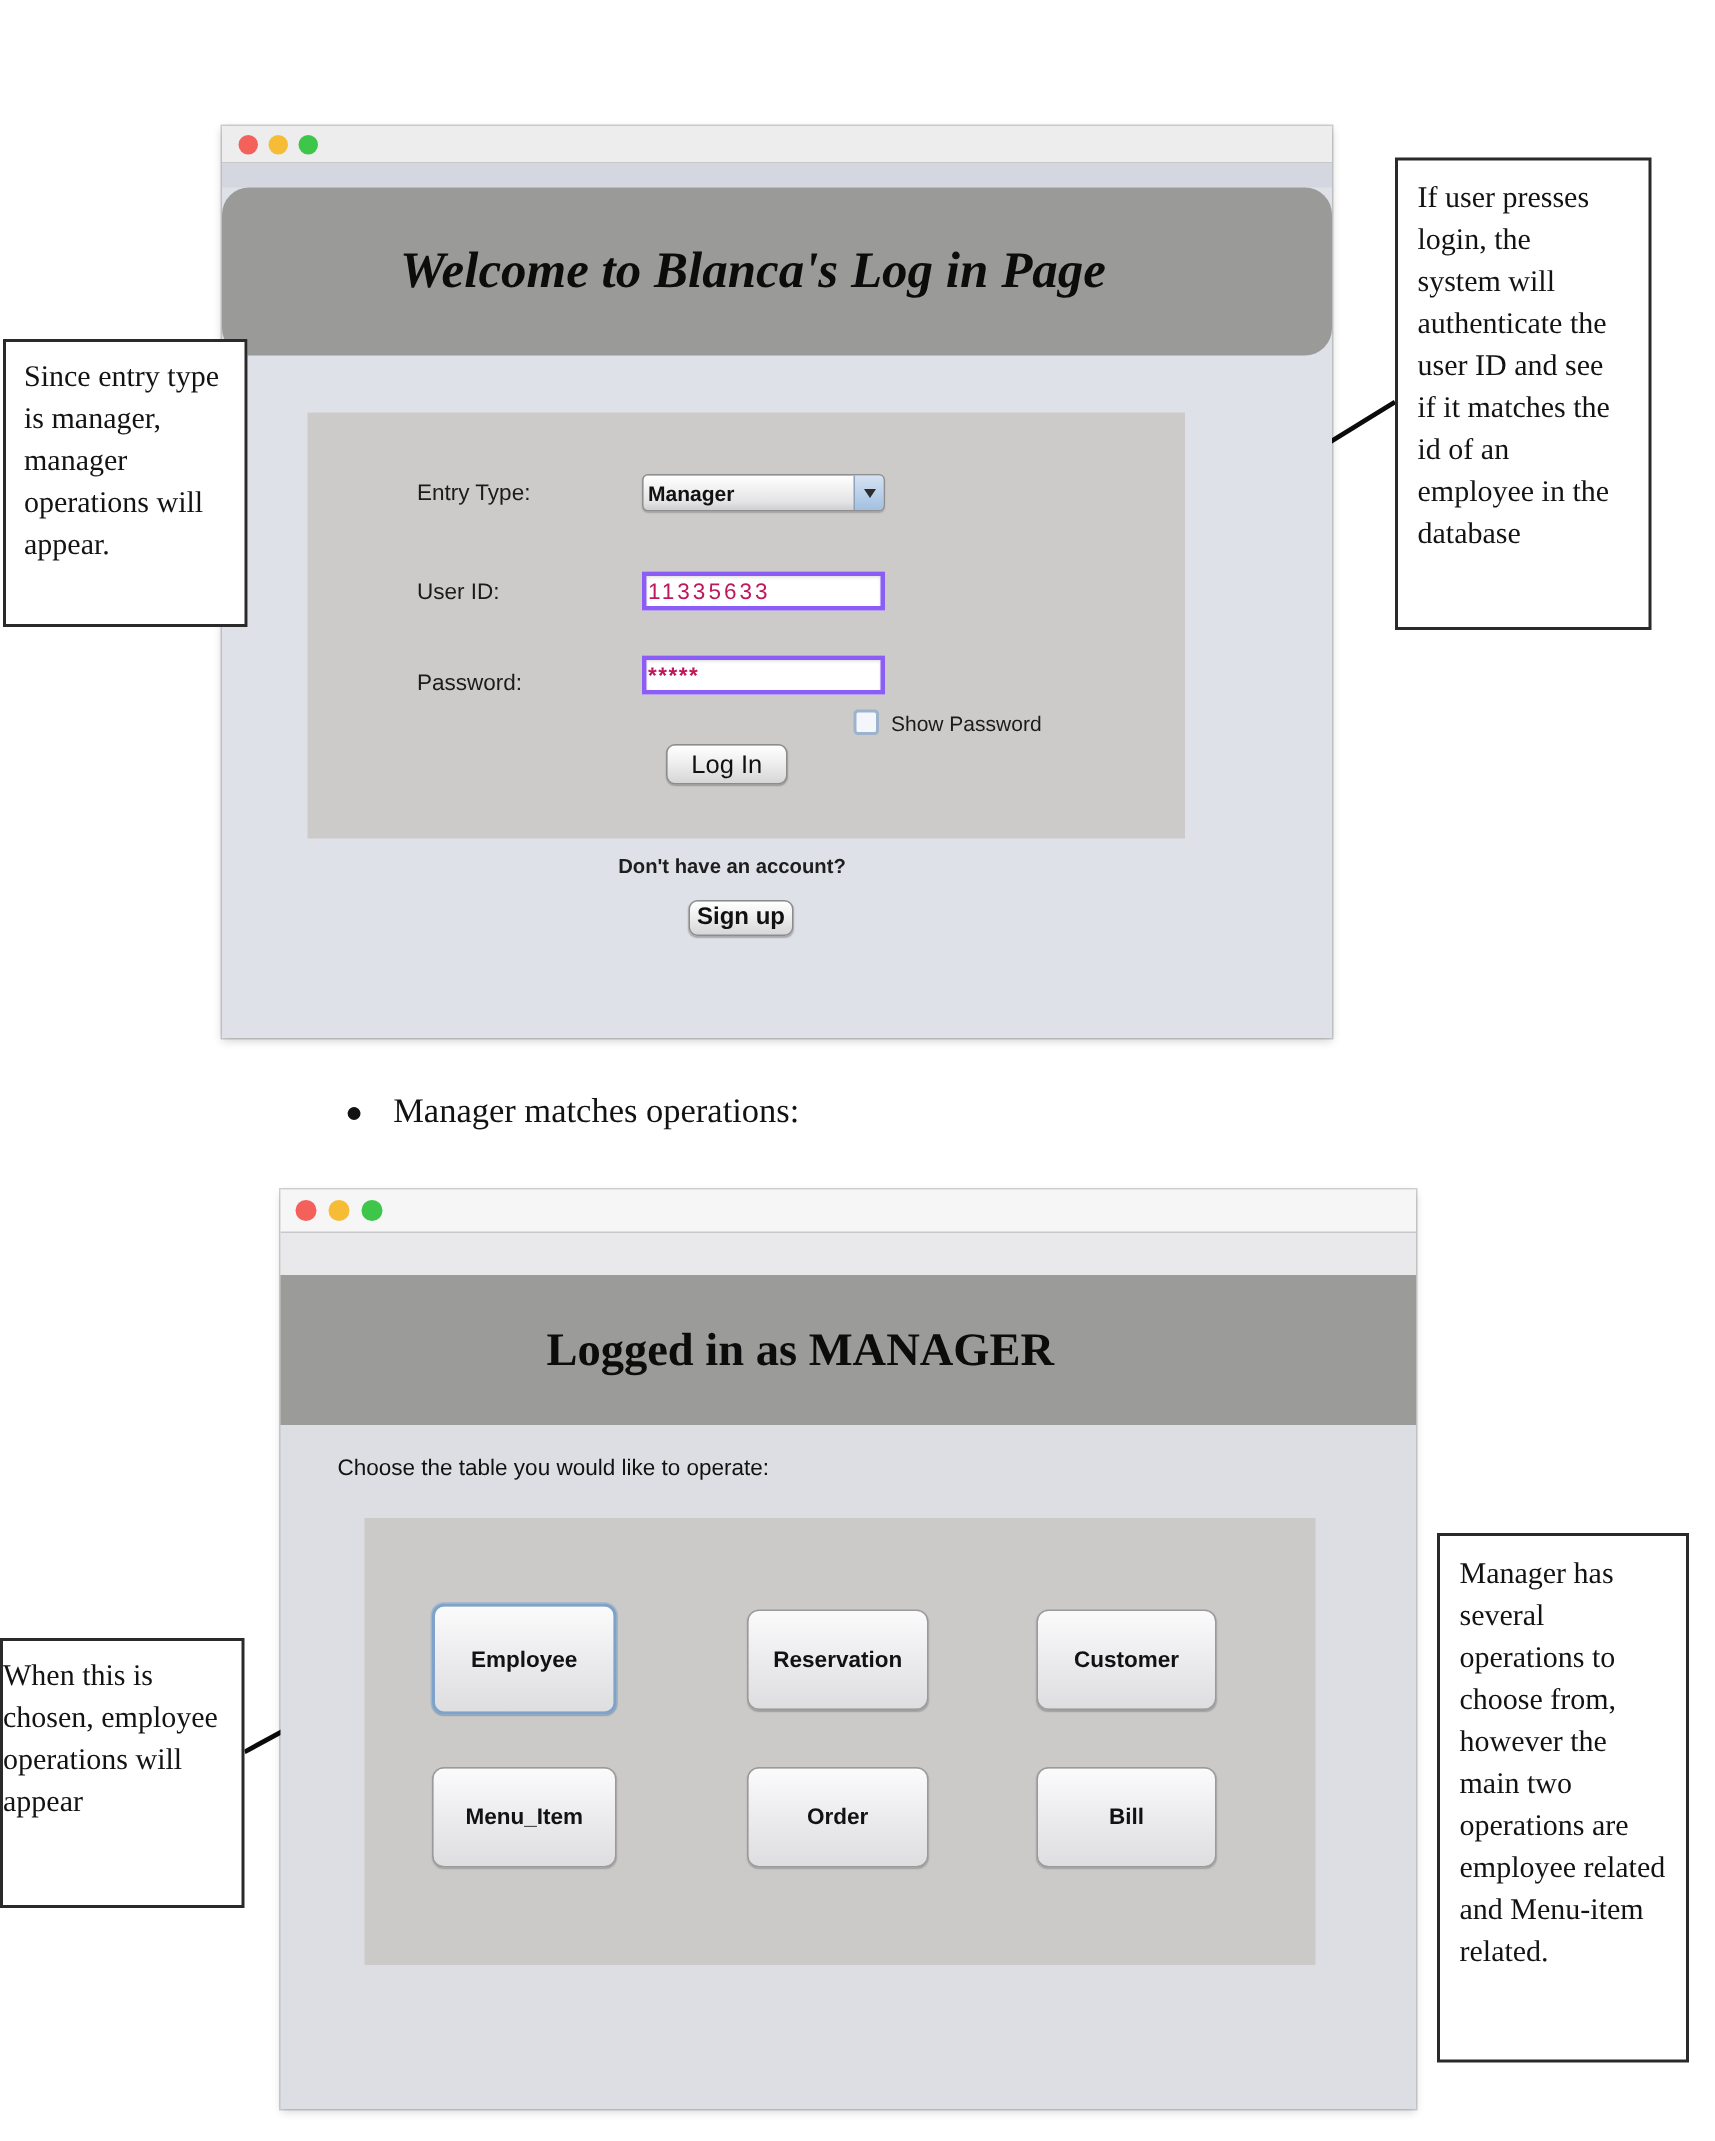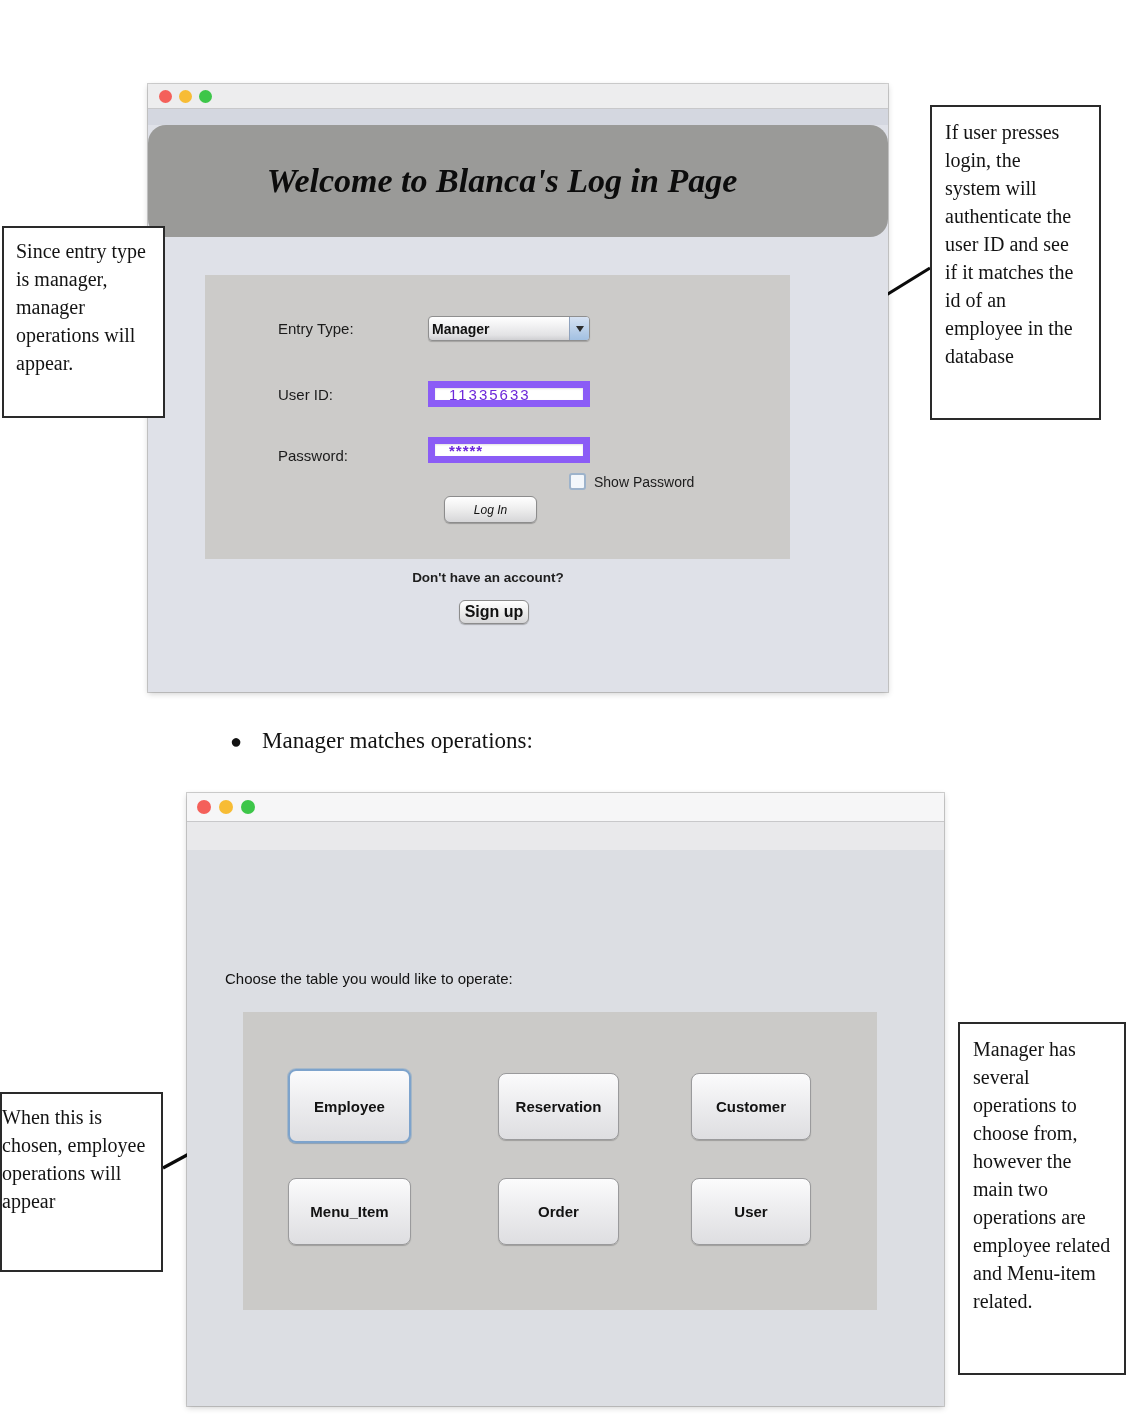--- a/index.html
+++ b/index.html
@@ -18,42 +18,42 @@
   #win1{left:148px;top:84px;width:740px;height:608px;background:#dfe1e8;}
   #win1 .titlebar{height:25px;background:#ededee;gap:7px;padding-left:11px;}
   #win1 .light{width:13px;height:13px;}
   #w1-strip{position:absolute;left:0;right:0;top:25px;height:16px;background:#d4d7e0;}
   #w1-banner{top:41px;height:112px;background:#9a9a98;font-style:italic;font-size:34px;padding-right:32px;border-radius:18px;}
   #w1-panel{position:absolute;left:57px;top:191px;width:585px;height:284px;background:#cccbc9;}
   .flabel{position:absolute;font-size:15px;color:#1b1b1b;}
   #w1-lbl-entry{left:130px;top:236px;}
   #w1-lbl-uid{left:130px;top:302px;}
   #w1-lbl-pwd{left:130px;top:363px;}
-  .tfield{position:absolute;background:#ffffff;border:7px solid #8b5cf6;box-sizing:border-box;
-          font-size:15px;color:#6d28d9;display:flex;align-items:center;padding-left:14px;
+  .tfield{position:absolute;background:#ffffff;border:3px solid #8b5cf6;box-sizing:border-box;
+          font-size:15px;color:#be185d;display:flex;align-items:center;padding-left:1px;
           box-shadow:inset 0 1px 2px rgba(0,0,0,.12);}
   #w1-uid{left:280px;top:297px;width:162px;height:26px;letter-spacing:2px;}
   #w1-pwd{left:280px;top:353px;width:162px;height:26px;font-weight:700;letter-spacing:1px;}
   #w1-dropdown{position:absolute;left:280px;top:232px;width:162px;height:25px;box-sizing:border-box;
                border:1px solid #8f8f8f;border-radius:4px;display:flex;align-items:stretch;
                background:linear-gradient(#ffffff,#e3e3e5 78%,#cfcfd2);overflow:hidden;
                box-shadow:0 1px 1px rgba(0,0,0,.2);}
   #w1-dropdown .dval{flex:1;display:flex;align-items:center;padding-left:3px;
                      font-size:14px;font-weight:600;color:#111;}
   #w1-dropdown .dbtn{width:19px;display:flex;align-items:center;justify-content:center;
                      background:linear-gradient(#d6e2f2,#a2c0e2);border-left:1px solid #8fa2bd;}
   #w1-dropdown .dbtn .tri{width:0;height:0;border-left:4px solid transparent;
                      border-right:4px solid transparent;border-top:6px solid #2d2d2d;}
   #w1-checkbox{position:absolute;left:421px;top:389px;width:17px;height:17px;background:#f3f7fb;
                border:2px solid #9db3cb;border-radius:3px;box-sizing:border-box;}
   #w1-lbl-showpwd{left:446px;top:390px;font-size:14px;}
   .macbtn{position:absolute;box-sizing:border-box;border:1px solid #8c8c8c;border-radius:6px;
           background:linear-gradient(#ffffff,#efefef 45%,#d6d6d8);display:flex;align-items:center;
           justify-content:center;color:#111;box-shadow:0 1px 1px rgba(0,0,0,.25);cursor:default;}
-  #w1-login{left:296px;top:412px;width:93px;height:27px;font-size:12px;font-style:italic;}
+  #w1-login{left:296px;top:412px;width:81px;height:27px;font-size:17px;}
   #w1-signup-prompt{position:absolute;left:205px;top:486px;width:270px;text-align:center;
                     font-size:13.5px;font-weight:600;color:#1e1e1e;}
   #w1-signup{left:311px;top:516px;width:70px;height:24px;font-size:16px;font-weight:600;}
 
   
   #bullet-line{position:absolute;left:230px;top:728px;display:flex;gap:20px;align-items:baseline;
                font-family:"Liberation Serif",serif;font-size:23px;color:#121212;}
   #bullet-line .dot{font-size:20px;}
 
   
@@ -152,30 +152,33 @@
     <span>Manager matches operations:</span>
   </div>
 
   <div class="window" id="win2">
     <div class="titlebar">
       <span class="light" style="background:#f4605a"></span>
       <span class="light" style="background:#f7bc35"></span>
       <span class="light" style="background:#3dc649"></span>
     </div>
     <div id="w2-strip"></div>
+    <div class="banner" id="w2-banner">
+      <span>Logged in as MANAGER</span>
+    </div>
 
     <div id="w2-prompt">Choose the table you would like to operate:</div>
     <div id="w2-panel"></div>
 
     <div class="tblbtn" id="btn-employee">Employee</div>
     <div class="tblbtn" id="btn-reservation">Reservation</div>
     <div class="tblbtn" id="btn-customer">Customer</div>
     <div class="tblbtn" id="btn-menuitem">Menu_Item</div>
     <div class="tblbtn" id="btn-order">Order</div>
-    <div class="tblbtn" id="btn-bill">User</div>
+    <div class="tblbtn" id="btn-bill">Bill</div>
   </div>
 
   <div class="callout" id="co-manager-left">
     <span>When this is chosen, employee operations will appear</span>
   </div>
   <div class="callout" id="co-manager-right">
     <span>Manager has several operations to choose from, however the main two operations are employee related and Menu-item related.</span>
   </div>
 
 </div>

